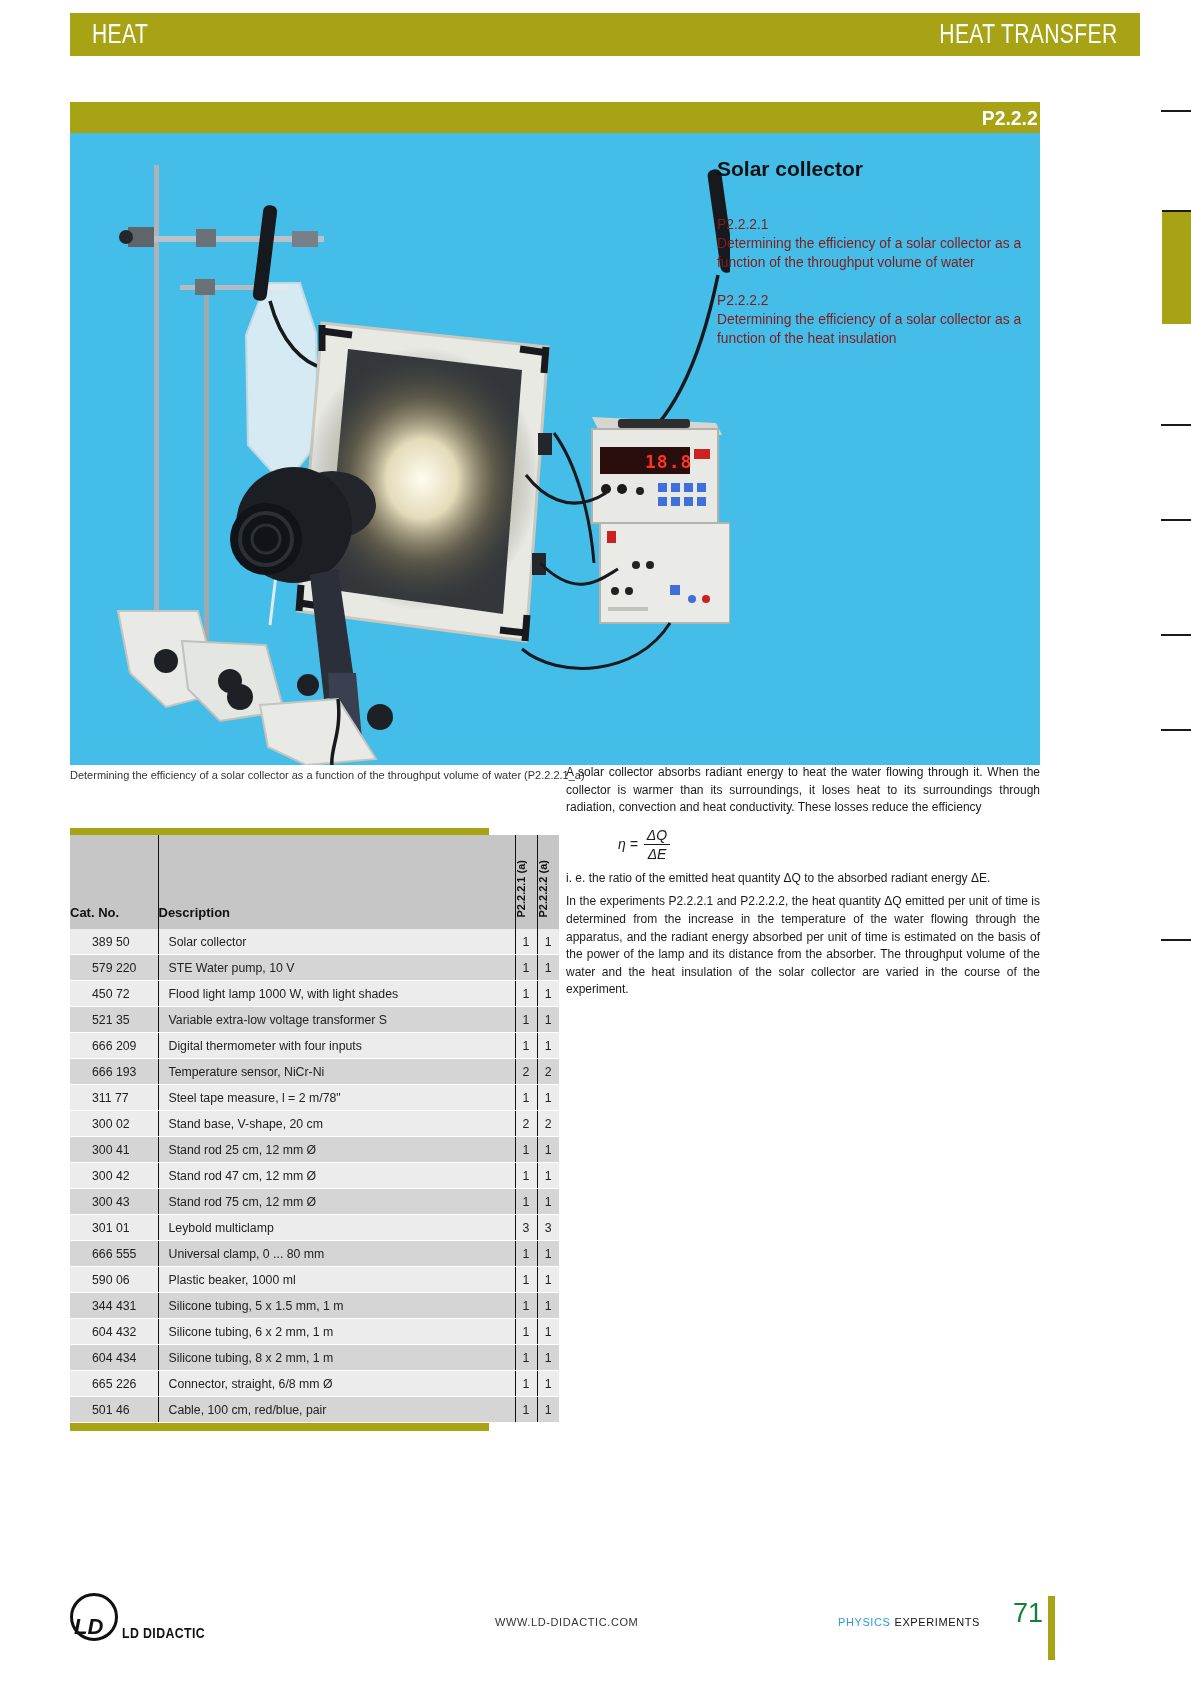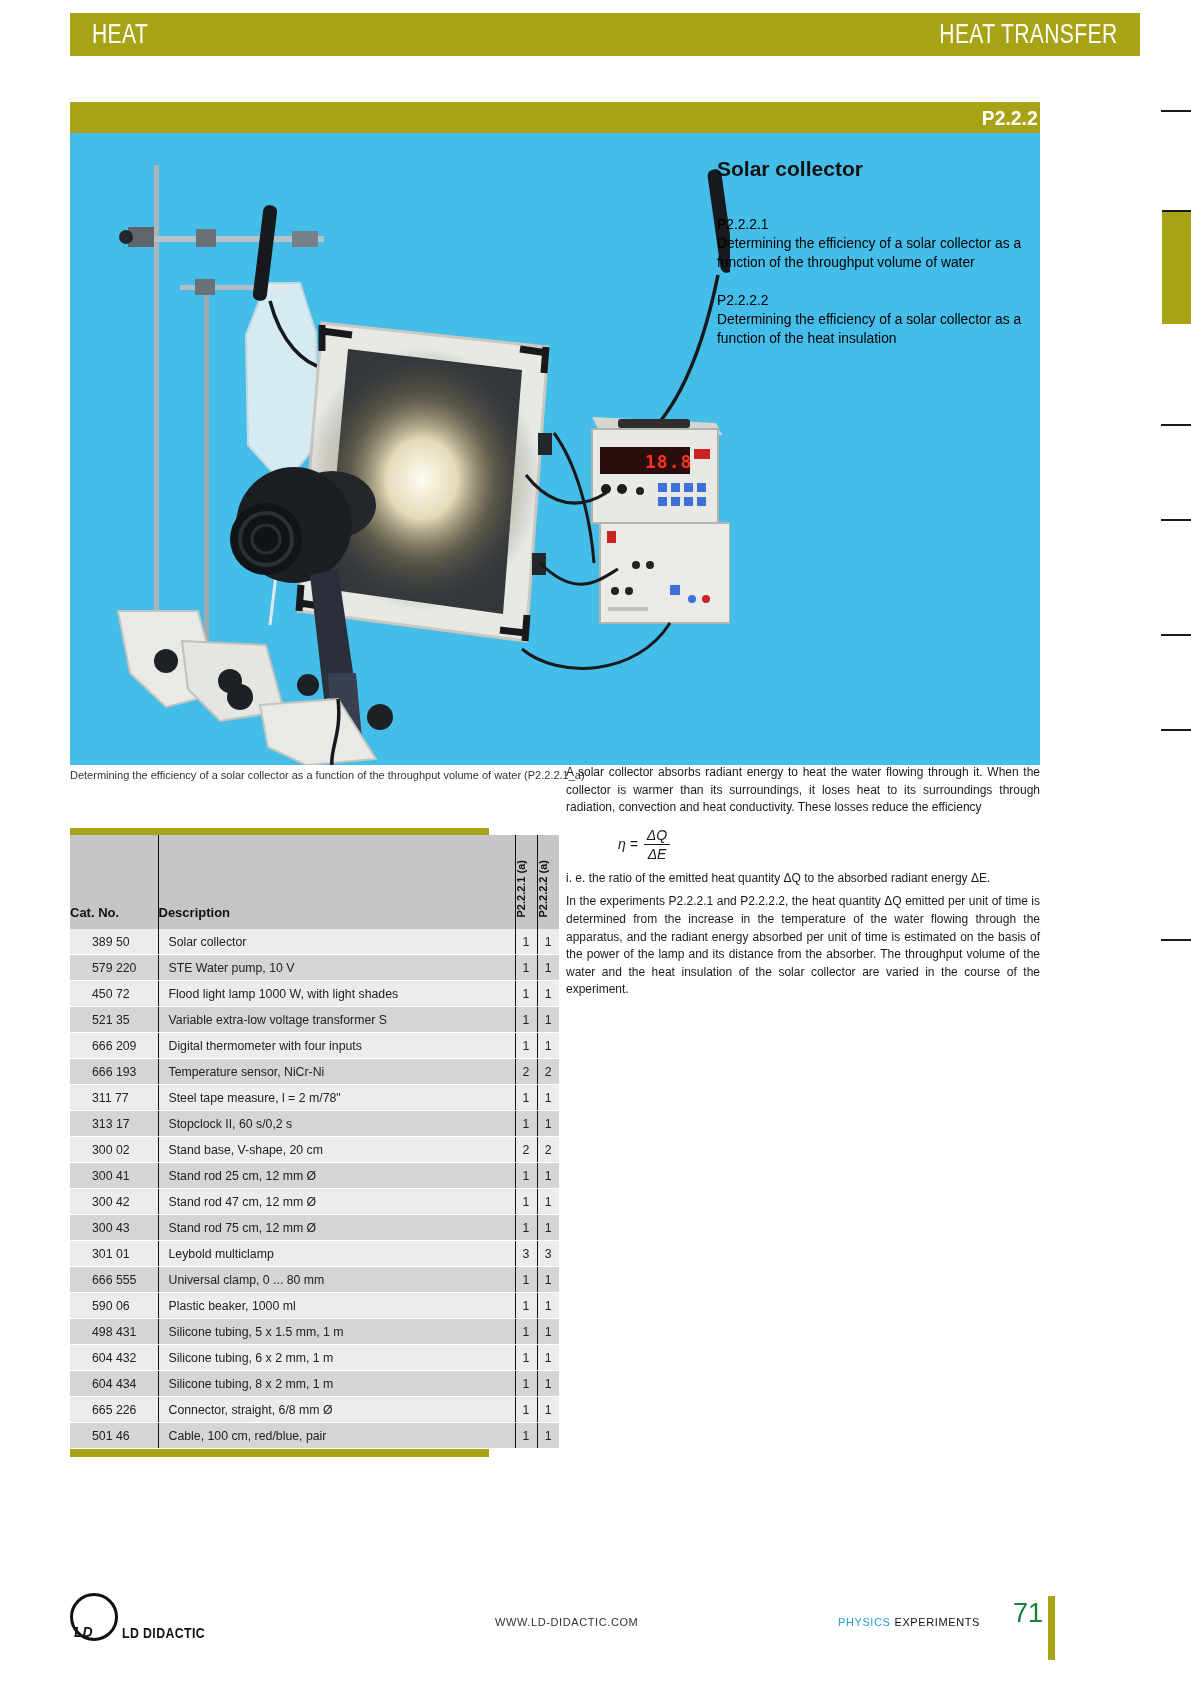--- a/index.html
+++ b/index.html
@@ -15,21 +15,21 @@
 
   .codebar{position:absolute;left:70px;top:102px;width:970px;height:31px;background:#a7a315;
            display:flex;align-items:center;justify-content:flex-end;padding:0 2px;box-sizing:border-box;}
   .codebar span{color:#fff;font-size:21px;font-weight:bold;transform:scaleX(.92);transform-origin:right center;}
 
   
   .figure{position:absolute;left:70px;top:133px;width:970px;height:632px;background:#45bde9;overflow:hidden;}
   .figure svg{position:absolute;left:0;top:0;}
   .fig-textblock{position:absolute;left:647px;top:24px;width:320px;}
   .fig-title{font-size:21px;font-weight:bold;color:#111;margin:0 0 34px 0;}
-  .fig-exp{font-size:13.8px;line-height:19px;color:#000000;margin:0 0 19px 0;white-space:pre-line;}
+  .fig-exp{font-size:13.8px;line-height:19px;color:#7f1d1d;margin:0 0 19px 0;white-space:pre-line;}
 
   .caption{position:absolute;left:70px;top:769px;width:700px;font-size:11px;color:#333;}
 
   
   .table-wrap{position:absolute;left:70px;top:828px;width:419px;}
   .olive-rule{height:7px;background:#a7a315;}
   .olive-rule.bottom{height:8px;}
   table.parts-table{border-collapse:collapse;width:489px;table-layout:fixed;}
   table.parts-table th{background:#c6c6c6;height:85px;vertical-align:bottom;padding:0 0 9px 0;
       font-size:13px;font-weight:bold;text-align:left;color:#111;}
@@ -57,21 +57,21 @@
   .formula .den{display:block;padding-top:1px;}
 
   
   .edge-line{position:absolute;right:0;width:30px;border-top:2px solid #1a1a1a;}
   .edge-tab{position:absolute;right:0;width:29px;height:112px;background:#a7a315;border-top:2px solid #1a1a1a;}
 
   
   .footer{position:absolute;left:0;top:1590px;width:1191px;height:80px;}
   .footer-logo{position:absolute;left:70px;top:3px;display:flex;align-items:flex-end;}
   .logo-circle{width:42px;height:42px;border:3.5px solid #111;border-radius:50%;position:relative;display:inline-block;}
-  .logo-ld{position:absolute;left:1px;bottom:-2px;font-size:14px;font-weight:bold;font-style:italic;color:#111;}
+  .logo-ld{position:absolute;left:1px;bottom:-2px;font-size:22px;font-weight:bold;font-style:italic;color:#111;}
   .logo-text{font-size:15px;font-weight:bold;color:#111;margin-left:4px;transform:scaleX(.82);transform-origin:left bottom;letter-spacing:.5px;}
   .footer-url{position:absolute;left:495px;top:26px;font-size:11px;color:#333;letter-spacing:.6px;}
   .footer-series{position:absolute;left:838px;top:26px;font-size:11px;letter-spacing:.6px;}
   .footer-series .phys{color:#2b9cd8;}
   .footer-series .exp{color:#111;margin-left:4px;}
   .footer-page{position:absolute;left:1013px;top:8px;font-size:27px;color:#15803d;}
   .footer-bar{position:absolute;left:1048px;top:6px;width:7px;height:64px;background:#a7a315;}
 </style>
 </head>
 <body>
@@ -258,26 +258,20 @@
             <td>Temperature sensor, NiCr-Ni</td>
             <td>2</td>
             <td>2</td>
           </tr>
           <tr class="row-odd">
             <td>311 77</td>
             <td>Steel tape measure, l = 2 m/78"</td>
             <td>1</td>
             <td>1</td>
           </tr>
-          <tr class="row-even">
-            <td>313 17</td>
-            <td>Stopclock II, 60 s/0,2 s</td>
-            <td>1</td>
-            <td>1</td>
-          </tr>
           <tr class="row-odd">
             <td>300 02</td>
             <td>Stand base, V-shape, 20 cm</td>
             <td>2</td>
             <td>2</td>
           </tr>
           <tr class="row-even">
             <td>300 41</td>
             <td>Stand rod 25 cm, 12 mm Ø</td>
             <td>1</td>
@@ -307,21 +301,21 @@
             <td>1</td>
             <td>1</td>
           </tr>
           <tr class="row-odd">
             <td>590 06</td>
             <td>Plastic beaker, 1000 ml</td>
             <td>1</td>
             <td>1</td>
           </tr>
           <tr class="row-even">
-            <td>498 431</td>
+            <td>344 431</td>
             <td>Silicone tubing, 5 x 1.5 mm, 1 m</td>
             <td>1</td>
             <td>1</td>
           </tr>
           <tr class="row-odd">
             <td>604 432</td>
             <td>Silicone tubing, 6 x 2 mm, 1 m</td>
             <td>1</td>
             <td>1</td>
           </tr>

